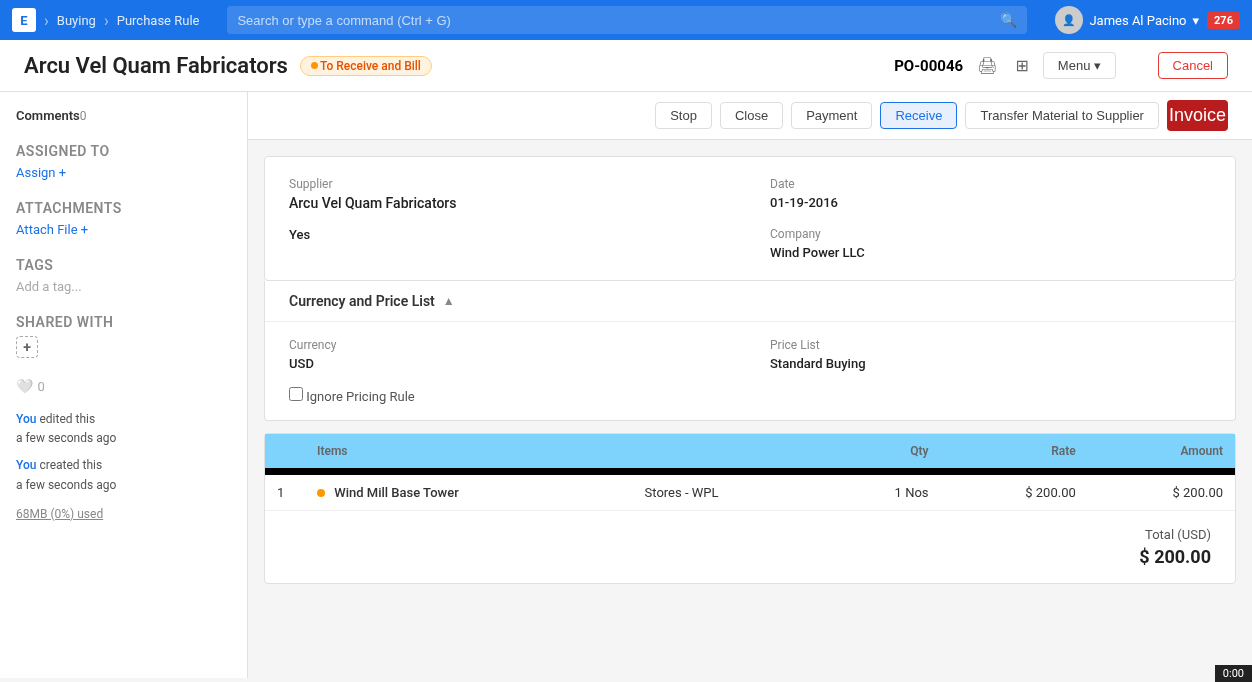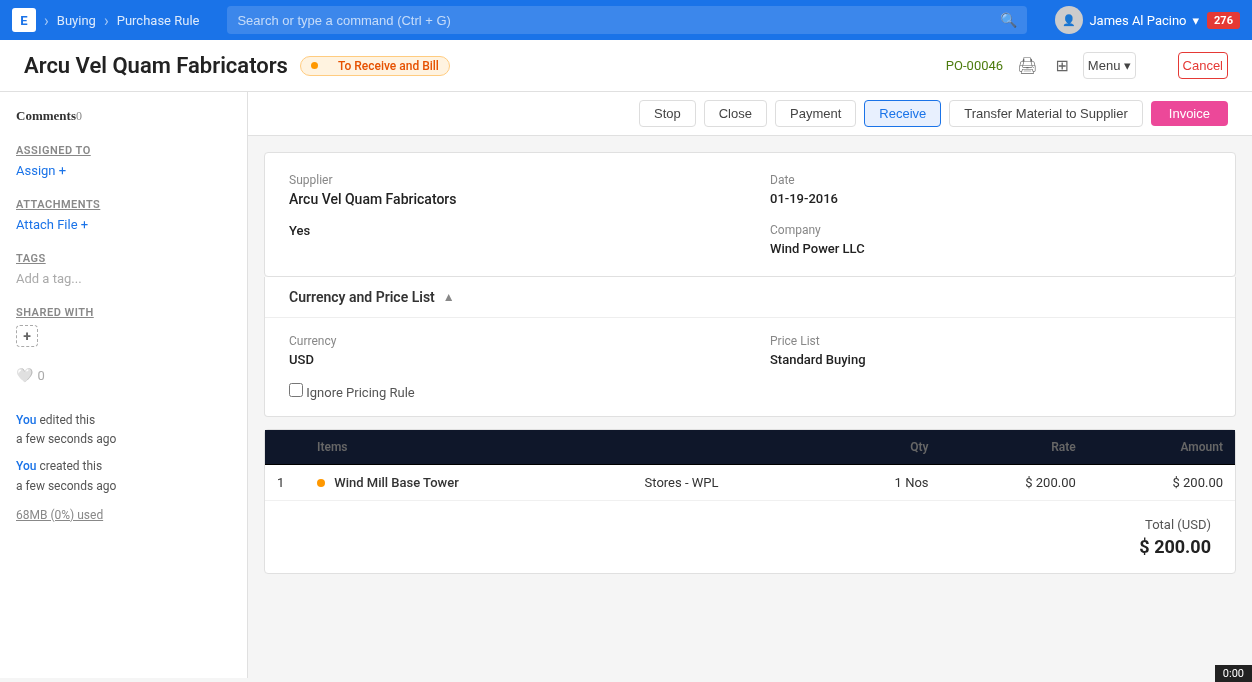--- a/index.html
+++ b/index.html
@@ -38,47 +38,47 @@
     }
 
     
     .page-header {
       background: #fff; border-bottom: 1px solid #e0e0e0;
       padding: 12px 24px; display: flex; align-items: center; justify-content: space-between;
     }
     .page-title-wrap { display: flex; align-items: center; gap: 12px; }
     .page-title { font-size: 22px; font-weight: 600; color: #222; }
     .status-badge {
-      display: flex; align-items: center; gap: 20px;
+      display: flex; align-items: center; gap: 2px;
       background: #fff3e0; border: 1px solid #ffcc80;
       border-radius: 12px; padding: 2px 10px; font-size: 12px; color: #e65100; font-weight: 500;
     }
     .status-dot { width: 7px; height: 7px; border-radius: 50%; background: #ff9800; }
     .page-header-actions { display: flex; align-items: center; gap: 10px; }
-    .po-number { color: #4d7c0f; font-size: 13px; }
+    .po-number { color: #000000; font-size: 15px; font-weight: bold; }
     .header-icon-btn {
       background: none; border: none; cursor: pointer; color: #666; font-size: 16px; padding: 4px;
     }
     .header-btn {
-      background: none; border: 1px solid #ddd; border-radius: 4px; padding: 5px 4px;
+      background: none; border: 1px solid #ddd; border-radius: 4px; padding: 5px 14px;
       cursor: pointer; font-size: 13px; color: #444;
     }
     .cancel-btn { color: #e53935; border-color: #e53935; margin-left: 32px; }
 
     
     .main-layout { display: flex; height: calc(100vh - 40px - 56px); }
 
     
     .sidebar {
       width: 248px; min-width: 248px; background: #fff; border-right: 1px solid #e0e0e0;
       padding: 16px; overflow-y: auto;
     }
     .sidebar-section { margin-bottom: 20px; }
-    .sidebar-label { font-size: 11px; color: #888; font-weight: 600; letter-spacing: 0.5px; text-transform: uppercase; margin-bottom: 6px; text-decoration: underline; }
-    .sidebar-row { display: flex; align-items: center; margin-bottom: 12px; font-family: Liberation Serif, serif; }
+    .sidebar-label { font-size: 14px; color: #888; font-weight: 600; letter-spacing: 0.5px; text-transform: uppercase; margin-bottom: 6px; }
+    .sidebar-row { display: flex; align-items: center; margin-bottom: 12px; }
     .sidebar-title { font-size: 13px; font-weight: 600; color: #333; }
     .sidebar-count { font-size: 12px; color: #888; }
     .sidebar-link { color: #1a73e8; font-size: 13px; cursor: pointer; display: flex; align-items: center; gap: 4px; text-align: center; }
     .sidebar-tag-input { font-size: 13px; color: #aaa; cursor: pointer; }
     .sidebar-share-btn {
       width: 22px; height: 22px; border: 1px dashed #aaa; border-radius: 4px;
       display: flex; align-items: center; justify-content: center;
       cursor: pointer; color: #666; font-size: 14px; font-weight: bold;
     }
     .sidebar-heart { display: flex; align-items: center; gap: 4px; color: #aaa; font-size: 13px; cursor: pointer; }
@@ -98,22 +98,22 @@
     }
     .action-btn {
       background: none; border: 1px solid #ddd; border-radius: 4px; padding: 5px 14px;
       cursor: pointer; font-size: 13px; color: #444;
     }
     .action-btn-active {
       background: #e8f0fe; color: #1a73e8; border: 1px solid #1a73e8;
       border-radius: 4px; padding: 5px 14px; cursor: pointer; font-size: 13px; font-weight: 500;
     }
     .action-btn-invoice {
-      background: #ec4899; color: #fff; border: none; border-radius: 4px;
-      padding: 5px 18px; cursor: pointer; font-size: 13px;
+      background: #b91c1c; color: #fff; border: none; border-radius: 4px;
+      padding: 5px 2px; cursor: pointer; font-size: 18px;
     }
 
     
     .form-section {
       background: #fff; margin: 16px 16px 0; border: 1px solid #e0e0e0; border-radius: 4px;
     }
     .form-grid { display: grid; grid-template-columns: 1fr 1fr; padding: 20px 24px; gap: 16px 40px; }
     .form-field { }
     .form-field-label { font-size: 12px; color: #888; margin-bottom: 4px; }
     .form-field-value { font-size: 13px; color: #222; font-weight: 500; }
@@ -133,21 +133,21 @@
     .checkbox-row input[type="checkbox"] { width: 14px; height: 14px; }
     .checkbox-label { font-size: 13px; color: #555; }
 
     
     .items-section {
       background: #fff; margin: 12px 16px; border: 1px solid #e0e0e0; border-radius: 4px;
     }
     .items-table { width: 100%; border-collapse: collapse; }
     .items-table th {
       text-align: left; padding: 10px 12px; font-size: 12px; color: #666; font-weight: 600;
-      border-bottom: 1px solid #000000; background: #0f172a;
+      border-bottom: 7px solid #000000; background: #7dd3fc;
     }
     .items-table th.right { text-align: right; }
     .items-table td { padding: 10px 12px; font-size: 13px; color: #333; border-bottom: 1px solid #f0f0f0; }
     .items-table td.right { text-align: right; }
     .item-num { color: #888; font-size: 12px; }
     .item-dot { width: 8px; height: 8px; border-radius: 50%; background: #ff9800; display: inline-block; margin-right: 6px; }
     .item-name { font-weight: 500; }
     .item-warehouse { color: #555; font-size: 12px; }
 
     
@@ -224,21 +224,21 @@
       <span class="sidebar-tag-input">Add a tag...</span>
     </div>
     <div class="sidebar-section">
       <div class="sidebar-label">SHARED WITH</div>
       <div class="sidebar-share-btn">+</div>
     </div>
     <div class="sidebar-heart">
       <span class="heart">🤍</span>
       <span>0</span>
     </div>
-    <div style="margin-top: 28px;">
+    <div style="margin-top: 16px;">
       <div class="sidebar-log">
         <span class="log-you">You</span><span> edited this</span><br>
         <span>a few seconds ago</span>
       </div>
       <div class="sidebar-log">
         <span class="log-you">You</span><span> created this</span><br>
         <span>a few seconds ago</span>
       </div>
       <div class="sidebar-storage">68MB (0%) used</div>
     </div>

